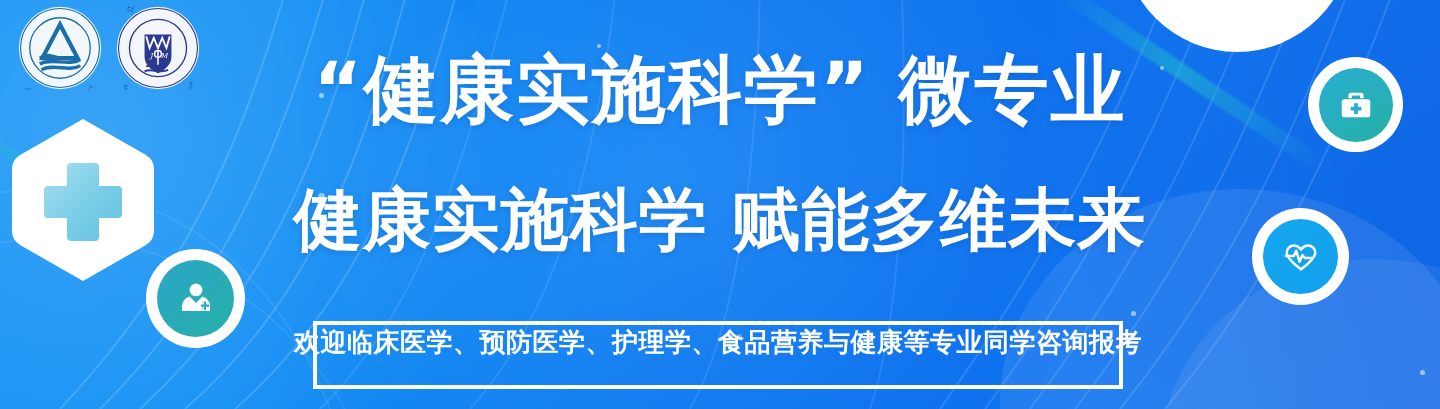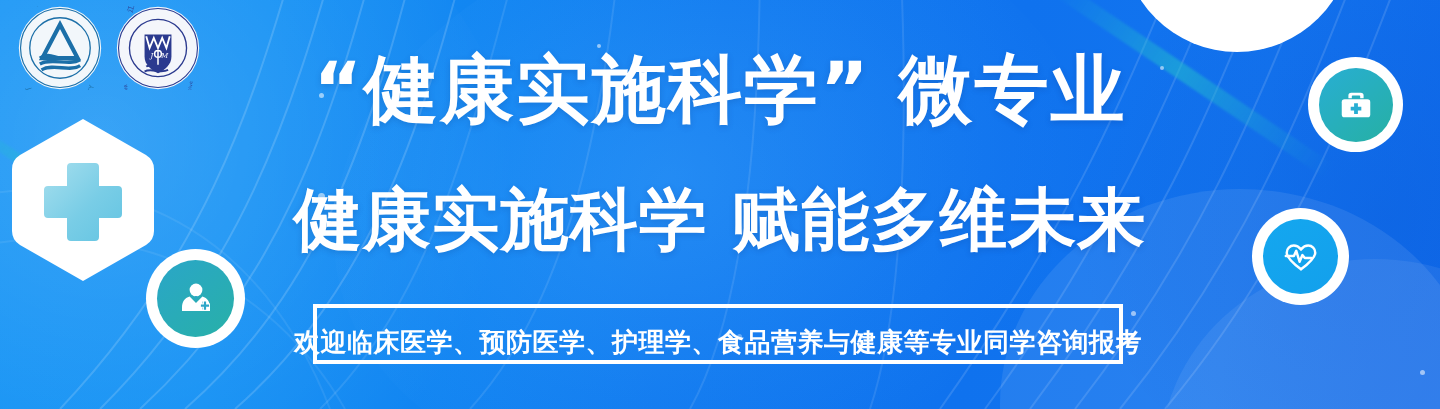--- a/index.html
+++ b/index.html
@@ -95,24 +95,24 @@
   .subline{
     position:absolute;left:0;right:0;top:186px;
     text-align:center;color:#ffffff;
     font-size:68px;line-height:1.0;font-weight:700;
     letter-spacing:1px;
     font-family:"DejaVu Sans","Liberation Sans",sans-serif;
     text-shadow:0 2px 6px rgba(0,40,110,.18);
   }
 
   .notice-box{
-    position:absolute;left:313px;top:304px;width:810px;height:60px;
+    position:absolute;left:313px;top:321px;width:810px;height:68px;
     border:4px solid #ffffff;
     box-sizing:border-box;
-    display:flex;align-items:flex-end;justify-content:center;
+    display:flex;align-items:flex-start;justify-content:center;
   }
   .notice-text{
     color:#ffffff;font-size:26px;font-weight:700;letter-spacing:.5px;
     font-family:"DejaVu Sans","Liberation Sans",sans-serif;
     white-space:nowrap;
   }
 </style>
 </head>
 <body>
 

